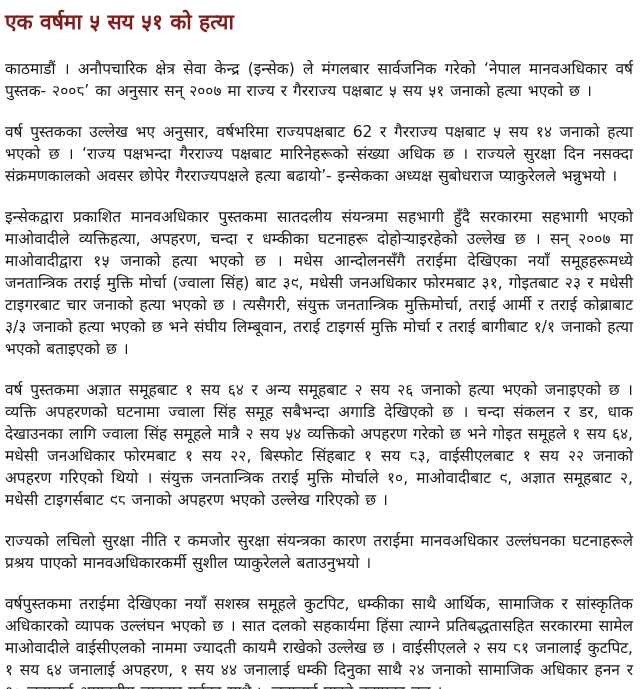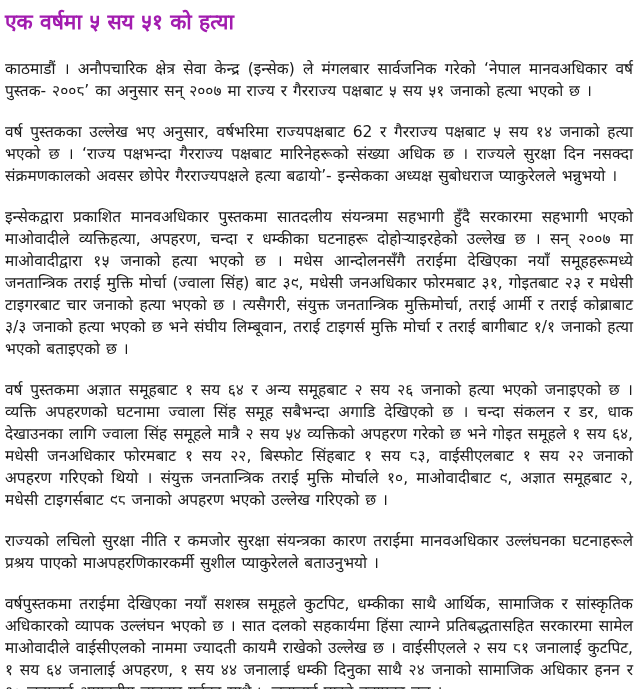--- a/index.html
+++ b/index.html
@@ -14,21 +14,21 @@
   .article {
     box-sizing: border-box;
     width: 640px;
     padding: 6px 7px 12px 5px;
   }
   .headline {
     font-size: 21px;
     line-height: 28px;
     font-weight: 700;
     margin: 2px 0 22px 0;
-    color: #a21caf;
+    color: #7f1d1d;
     text-align: left;
   }
   .para {
     font-size: 15.5px;
     line-height: 22px;
     text-align: justify;
     margin: 13px 0 19px 0;
     word-spacing: 1px;
     color: #1a1a1a;
   }
@@ -43,16 +43,16 @@
   <h1 class="headline">एक वर्षमा ५ सय ५१ को हत्या</h1>
 
   <p class="para">काठमाडौं । अनौपचारिक क्षेत्र सेवा केन्द्र (इन्सेक) ले मंगलबार सार्वजनिक गरेको ‘नेपाल मानवअधिकार वर्ष पुस्तक- २००८’ का अनुसार सन् २००७ मा राज्य र गैरराज्य पक्षबाट ५ सय ५१ जनाको हत्या भएको छ ।</p>
 
   <p class="para">वर्ष पुस्तकका उल्लेख भए अनुसार, वर्षभरिमा राज्यपक्षबाट 62 र गैरराज्य पक्षबाट ५ सय १४ जनाको हत्या भएको छ । ‘राज्य पक्षभन्दा गैरराज्य पक्षबाट मारिनेहरूको संख्या अधिक छ । राज्यले सुरक्षा दिन नसक्दा संक्रमणकालको अवसर छोपेर गैरराज्यपक्षले हत्या बढायो’- इन्सेकका अध्यक्ष सुबोधराज प्याकुरेलले भन्नुभयो ।</p>
 
   <p class="para">इन्सेकद्वारा प्रकाशित मानवअधिकार पुस्तकमा सातदलीय संयन्त्रमा सहभागी हुँदै सरकारमा सहभागी भएको माओवादीले व्यक्तिहत्या, अपहरण, चन्दा र धम्कीका घटनाहरू दोहोऱ्याइरहेको उल्लेख छ । सन् २००७ मा माओवादीद्वारा १५ जनाको हत्या भएको छ । मधेस आन्दोलनसँगै तराईमा देखिएका नयाँ समूहहरूमध्ये जनतान्त्रिक तराई मुक्ति मोर्चा (ज्वाला सिंह) बाट ३९, मधेसी जनअधिकार फोरमबाट ३१, गोइतबाट २३ र मधेसी टाइगरबाट चार जनाको हत्या भएको छ । त्यसैगरी, संयुक्त जनतान्त्रिक मुक्तिमोर्चा, तराई आर्मी र तराई कोब्राबाट ३/३ जनाको हत्या भएको छ भने संघीय लिम्बूवान, तराई टाइगर्स मुक्ति मोर्चा र तराई बागीबाट १/१ जनाको हत्या भएको बताइएको छ ।</p>
 
   <p class="para">वर्ष पुस्तकमा अज्ञात समूहबाट १ सय ६४ र अन्य समूहबाट २ सय २६ जनाको हत्या भएको जनाइएको छ । व्यक्ति अपहरणको घटनामा ज्वाला सिंह समूह सबैभन्दा अगाडि देखिएको छ । चन्दा संकलन र डर, धाक देखाउनका लागि ज्वाला सिंह समूहले मात्रै २ सय ५४ व्यक्तिको अपहरण गरेको छ भने गोइत समूहले १ सय ६४, मधेसी जनअधिकार फोरमबाट १ सय २२, बिस्फोट सिंहबाट १ सय ८३, वाईसीएलबाट १ सय २२ जनाको अपहरण गरिएको थियो । संयुक्त जनतान्त्रिक तराई मुक्ति मोर्चाले १०, माओवादीबाट ९, अज्ञात समूहबाट २, मधेसी टाइगर्सबाट ९८ जनाको अपहरण भएको उल्लेख गरिएको छ ।</p>
 
-  <p class="para">राज्यको लचिलो सुरक्षा नीति र कमजोर सुरक्षा संयन्त्रका कारण तराईमा मानवअधिकार उल्लंघनका घटनाहरूले प्रश्रय पाएको माअपहरणिकारकर्मी सुशील प्याकुरेलले बताउनुभयो ।</p>
+  <p class="para">राज्यको लचिलो सुरक्षा नीति र कमजोर सुरक्षा संयन्त्रका कारण तराईमा मानवअधिकार उल्लंघनका घटनाहरूले प्रश्रय पाएको मानवअधिकारकर्मी सुशील प्याकुरेलले बताउनुभयो ।</p>
 
   <p class="para">वर्षपुस्तकमा तराईमा देखिएका नयाँ सशस्त्र समूहले कुटपिट, धम्कीका साथै आर्थिक, सामाजिक र सांस्कृतिक अधिकारको व्यापक उल्लंघन भएको छ । सात दलको सहकार्यमा हिंसा त्याग्ने प्रतिबद्धतासहित सरकारमा सामेल माओवादीले वाईसीएलको नाममा ज्यादती कायमै राखेको उल्लेख छ । वाईसीएलले २ सय ८१ जनालाई कुटपिट, १ सय ६४ जनालाई अपहरण, १ सय ४४ जनालाई धम्की दिनुका साथै २४ जनाको सामाजिक अधिकार हनन र १० जनालाई अमानवीय व्यवहार गर्नुका साथै ७ जनालाई घाइते बनाएका छन् ।</p>
 </main>
 
 </body></html>

